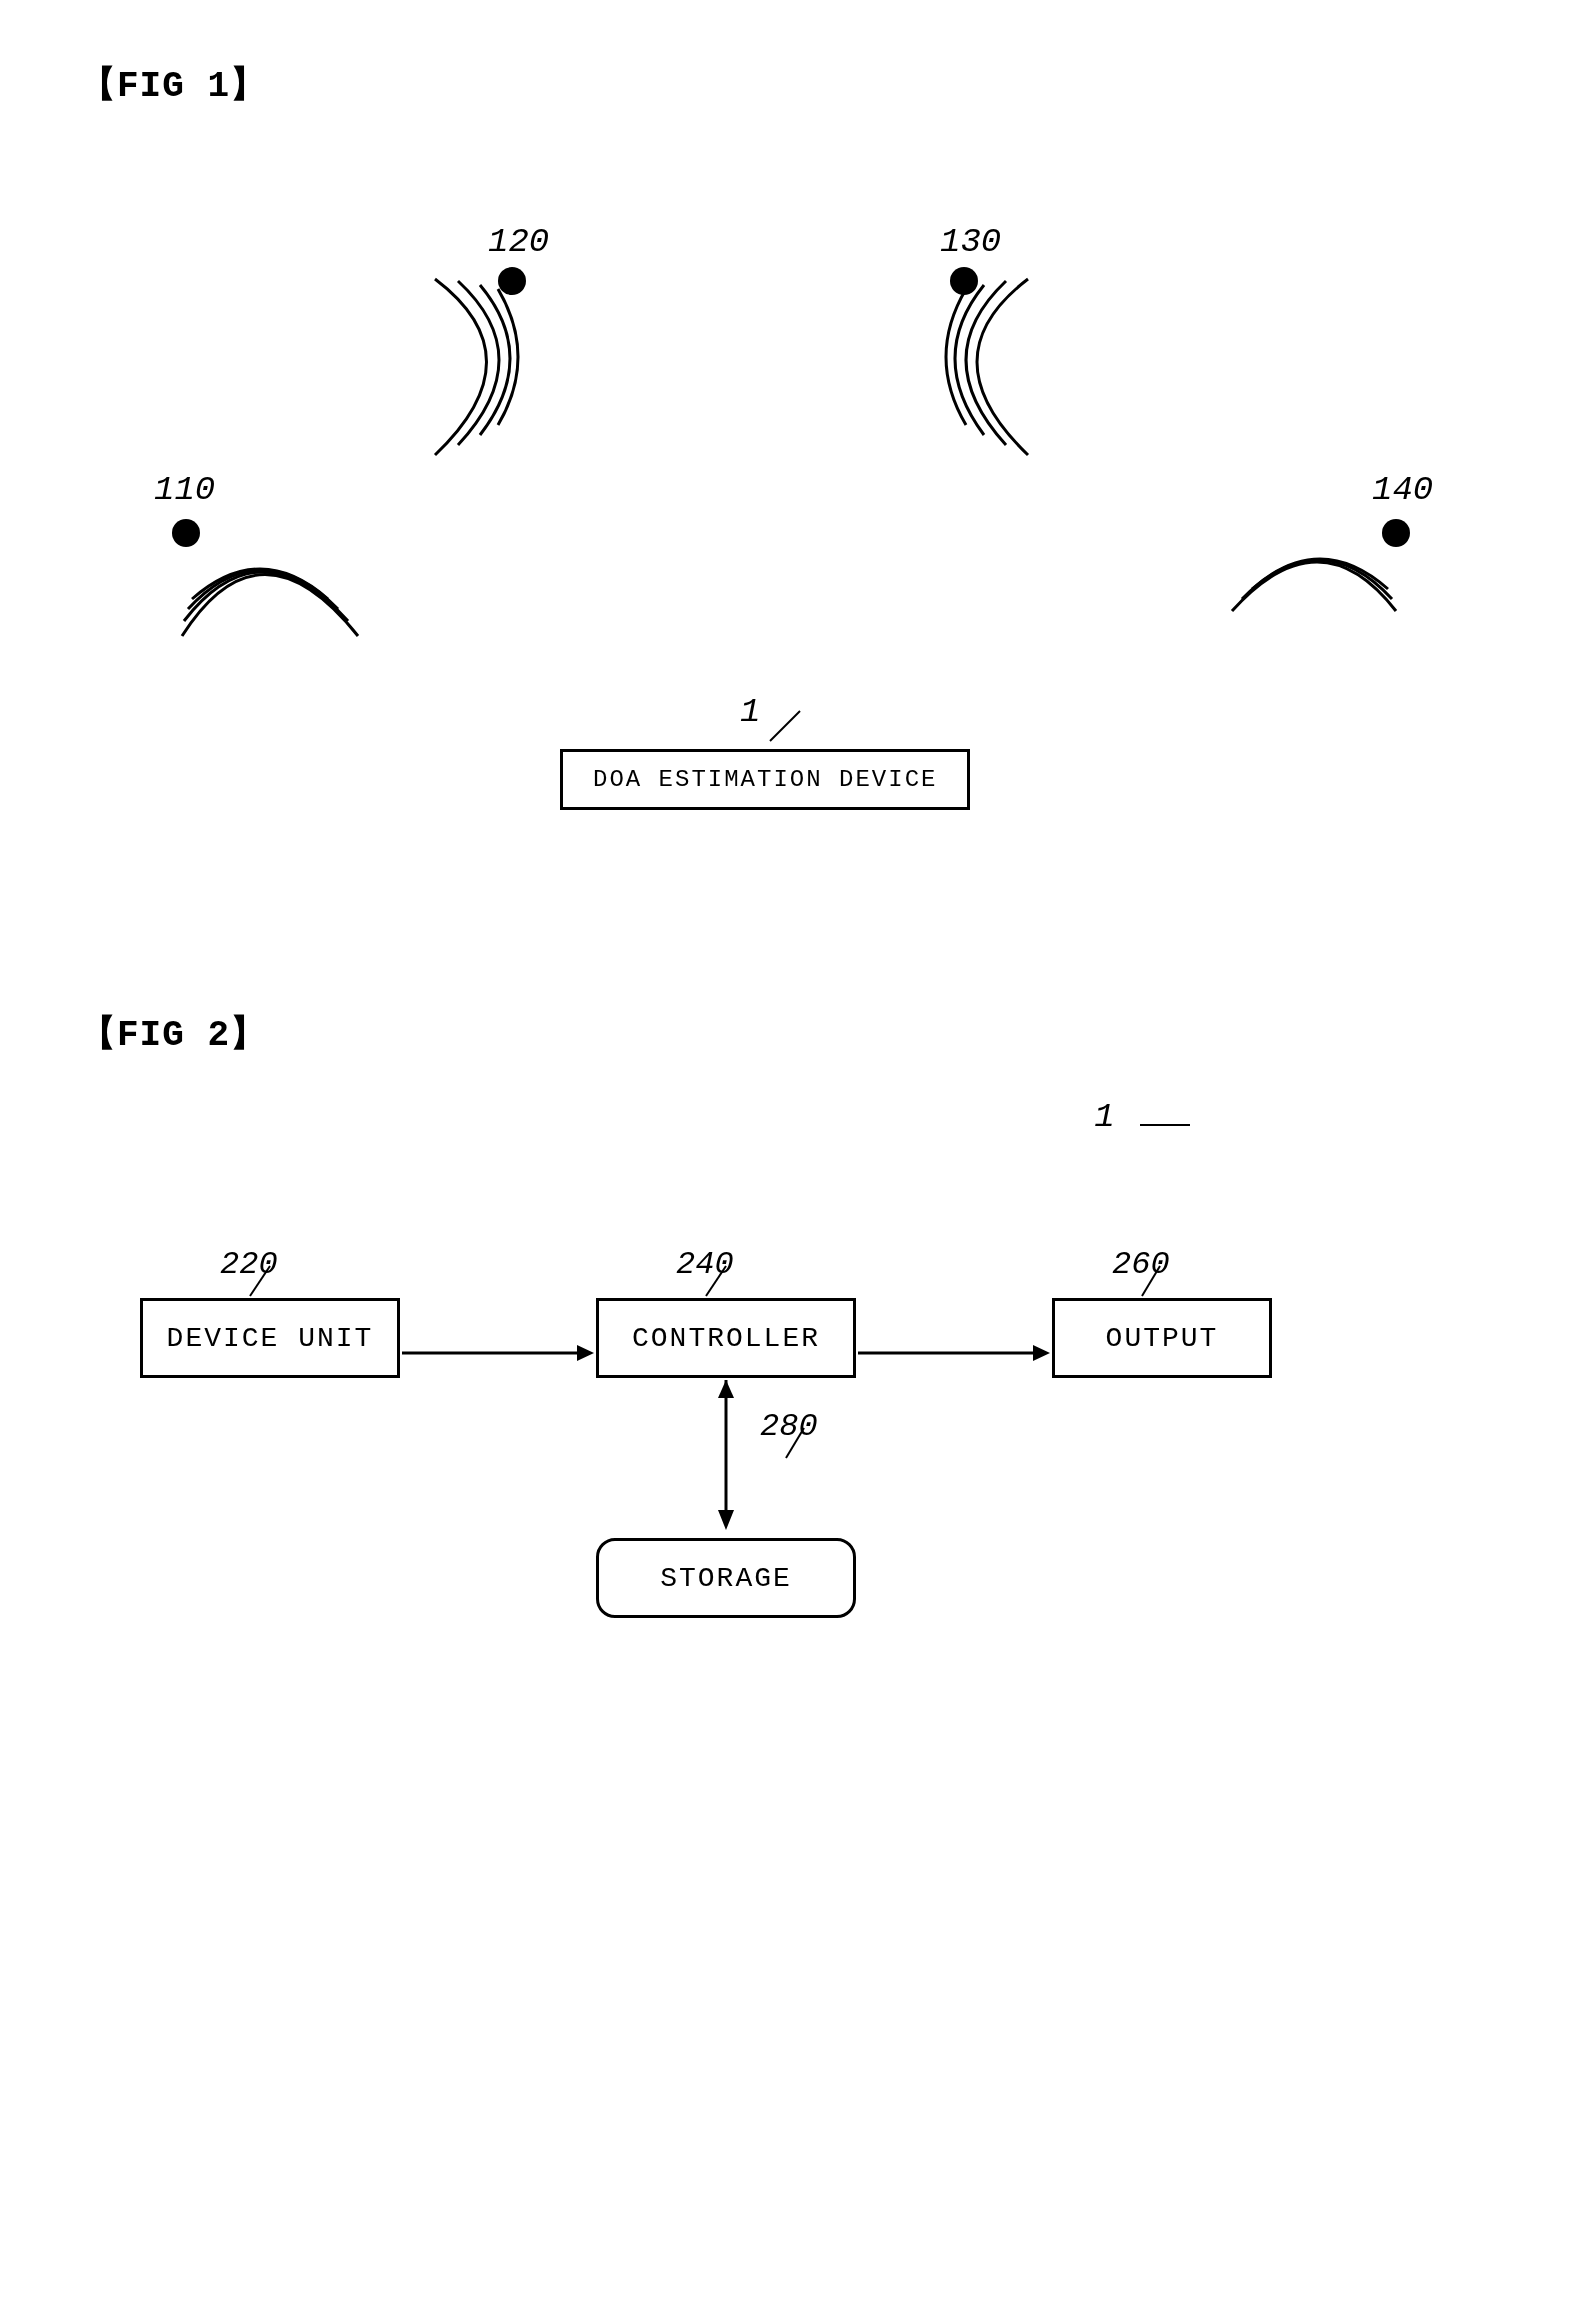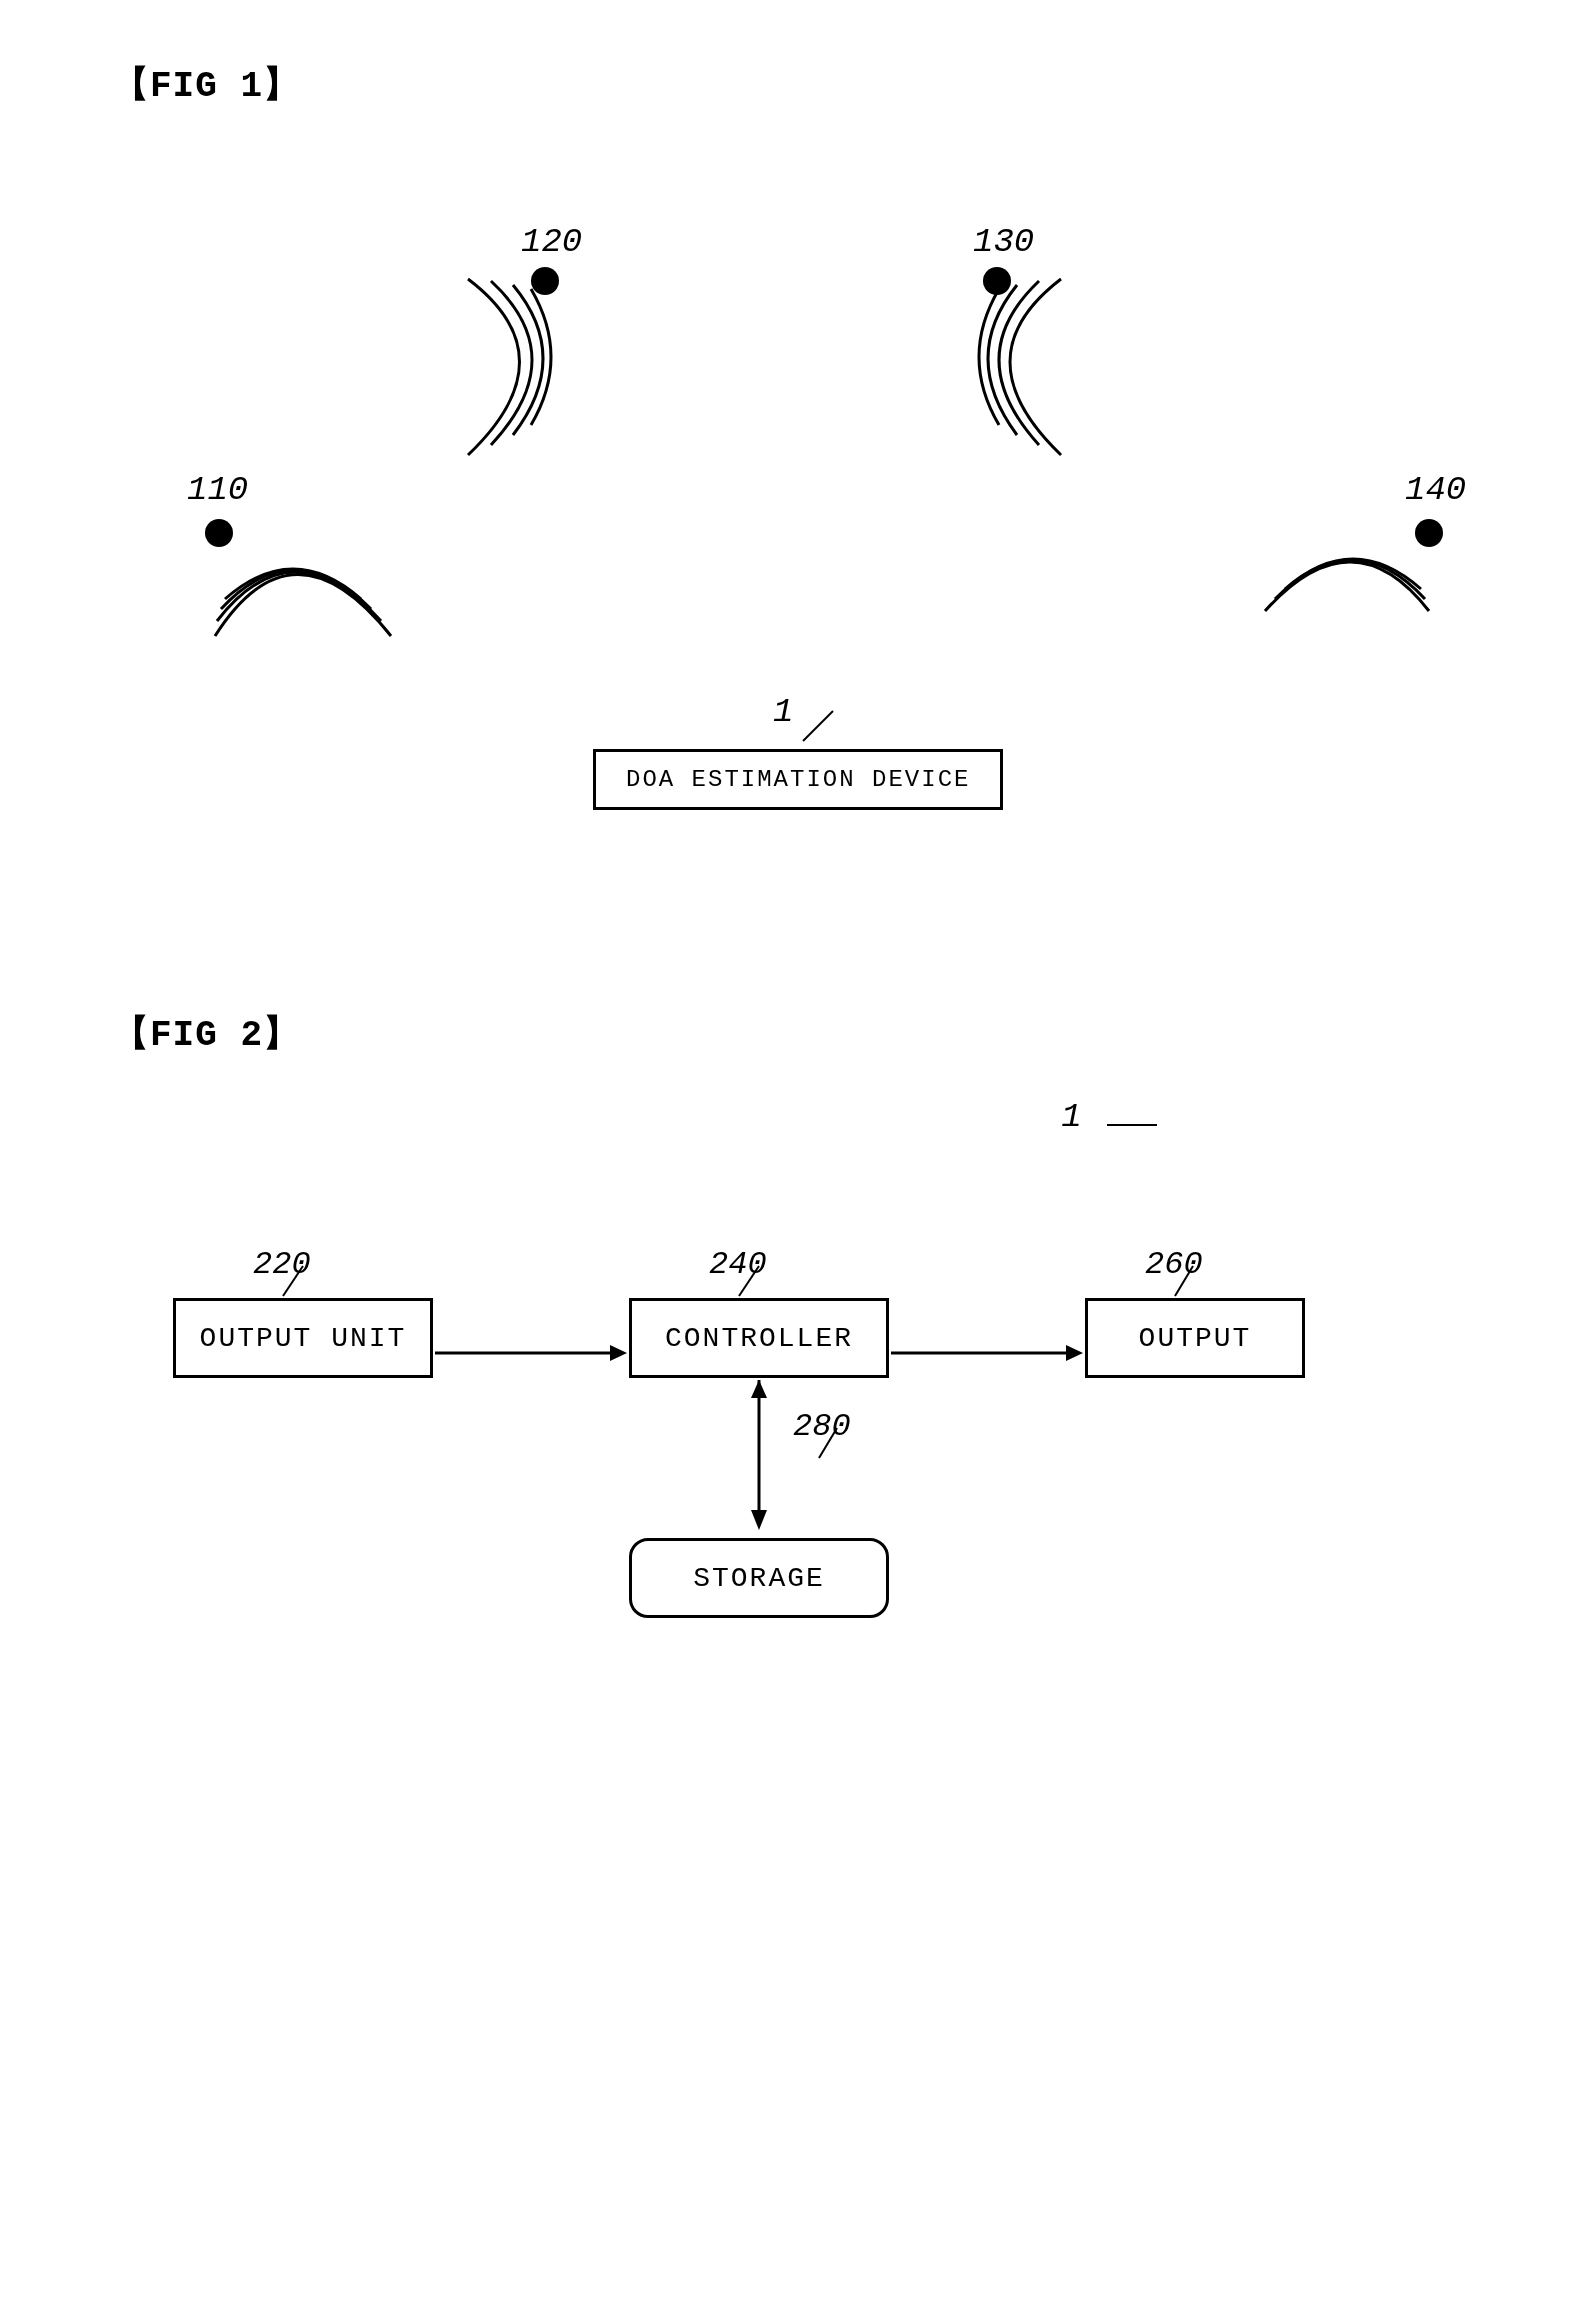--- a/index.html
+++ b/index.html
@@ -10,21 +10,21 @@
       min-height: 2316px;
       position: relative;
       overflow: hidden;
     }
 
     .page {
       width: 1355px;
       min-height: 2316px;
       background: #fff;
       position: relative;
-      padding: 60px 113px;
+      padding: 60px 80px;
     }
 
     
     .fig-label {
       font-family: 'Courier New', Courier, monospace;
       font-size: 36px;
       font-weight: bold;
       letter-spacing: 1px;
       margin-bottom: 20px;
     }
@@ -207,21 +207,21 @@
     </div>
 
     <div style="position:absolute; top:200px; left:60px;">
       <span class="block-label" style="top:-52px; left:80px;">
         <span>220</span>
       </span>
       <svg style="position:absolute; top:-40px; left:100px;" width="50" height="42">
         <line x1="10" y1="38" x2="30" y2="8" stroke="#000" stroke-width="2"></line>
       </svg>
       <div class="block" style="width:260px; height:80px;">
-        <span>OUTPUT UNIT</span>
+        <span>DEVICE UNIT</span>
       </div>
     </div>
 
     <svg class="arrow-svg" style="top:235px; left:322px;" width="200" height="50">
       <line x1="0" y1="20" x2="175" y2="20" stroke="#000" stroke-width="3"></line>
       <polygon points="175,12 192,20 175,28" fill="#000"></polygon>
     </svg>
 
     <div style="position:absolute; top:200px; left:516px;">
       <span class="block-label" style="top:-52px; left:80px;">

